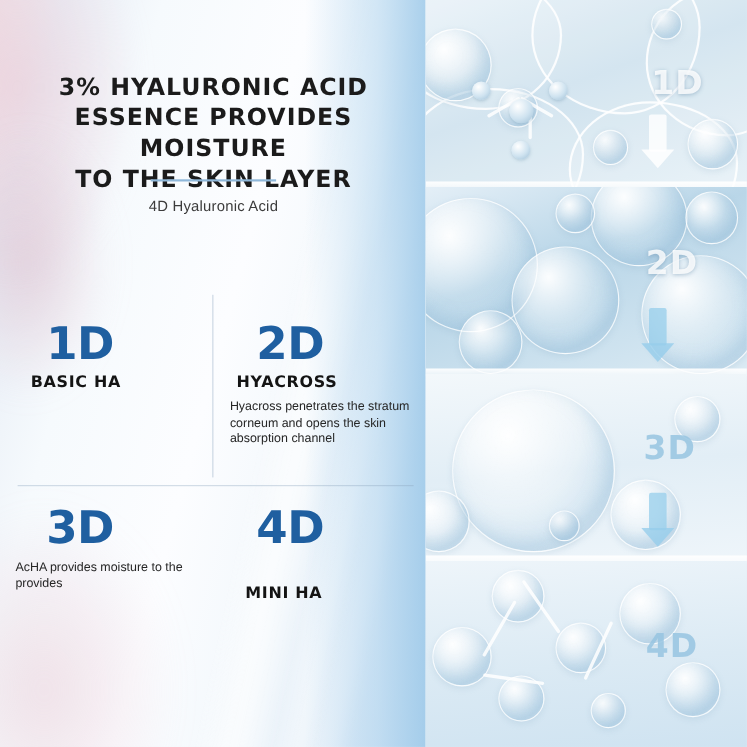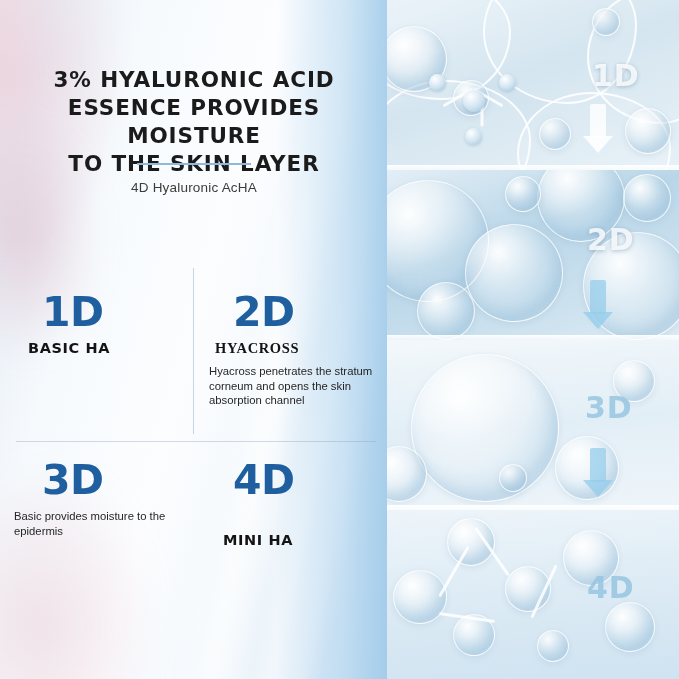--- a/index.html
+++ b/index.html
@@ -151,21 +151,21 @@
 
   .cname {
     margin-top: 6px;
     color: #141414;
     font-weight: bold;
     font-size: 14.5px;
     letter-spacing: .6px;
     font-family: "DejaVu Sans", sans-serif;
   }
   .cell.c1 .cname, .cell.c3 .cname { padding-left: 14px; }
-  .cell.c2 .cname { padding-left: 6px; font-family: Liberation Serif, serif; }
+  .cell.c2 .cname { padding-left: 6px; }
   .cell.c4 .cname { padding-left: 14px; margin-top: 30px; }
 
   .cdesc {
     margin-top: 7px;
     color: #262626;
     font-size: 11.3px;
     line-height: 14.6px;
     width: 170px;
   }
 
@@ -267,41 +267,41 @@
     <div class="bluewash"></div>
   </div>
 
   <div class="headline">
     <span class="l1">3% HYALURONIC ACID</span>
     <span class="l2">ESSENCE PROVIDES MOISTURE</span>
     <span class="l3">TO THE SKIN LAYER</span>
   </div>
 
   <div class="divider"></div>
-  <div class="subtitle">4D Hyaluronic AcHA</div>
+  <div class="subtitle">4D Hyaluronic Acid</div>
 
   <div class="grid">
     <div class="vline"></div>
   </div>
   <div class="hline"></div>
 
   <div class="cell c1">
     <div class="dlabel">1D</div>
     <div class="cname">BASIC HA</div>
   </div>
 
   <div class="cell c2">
     <div class="dlabel">2D</div>
     <div class="cname">HYACROSS</div>
     <div class="cdesc">Hyacross penetrates the stratum corneum and opens the skin absorption channel</div>
   </div>
 
   <div class="cell c3">
     <div class="dlabel">3D</div>
-    <div class="cdesc">Basic provides moisture to the epidermis</div>
+    <div class="cdesc">AcHA provides moisture to the provides</div>
   </div>
 
   <div class="cell c4">
     <div class="dlabel">4D</div>
     <div class="cname">MINI HA</div>
   </div>
 
   <div class="right-strip">
 
     <div class="pane p1">

